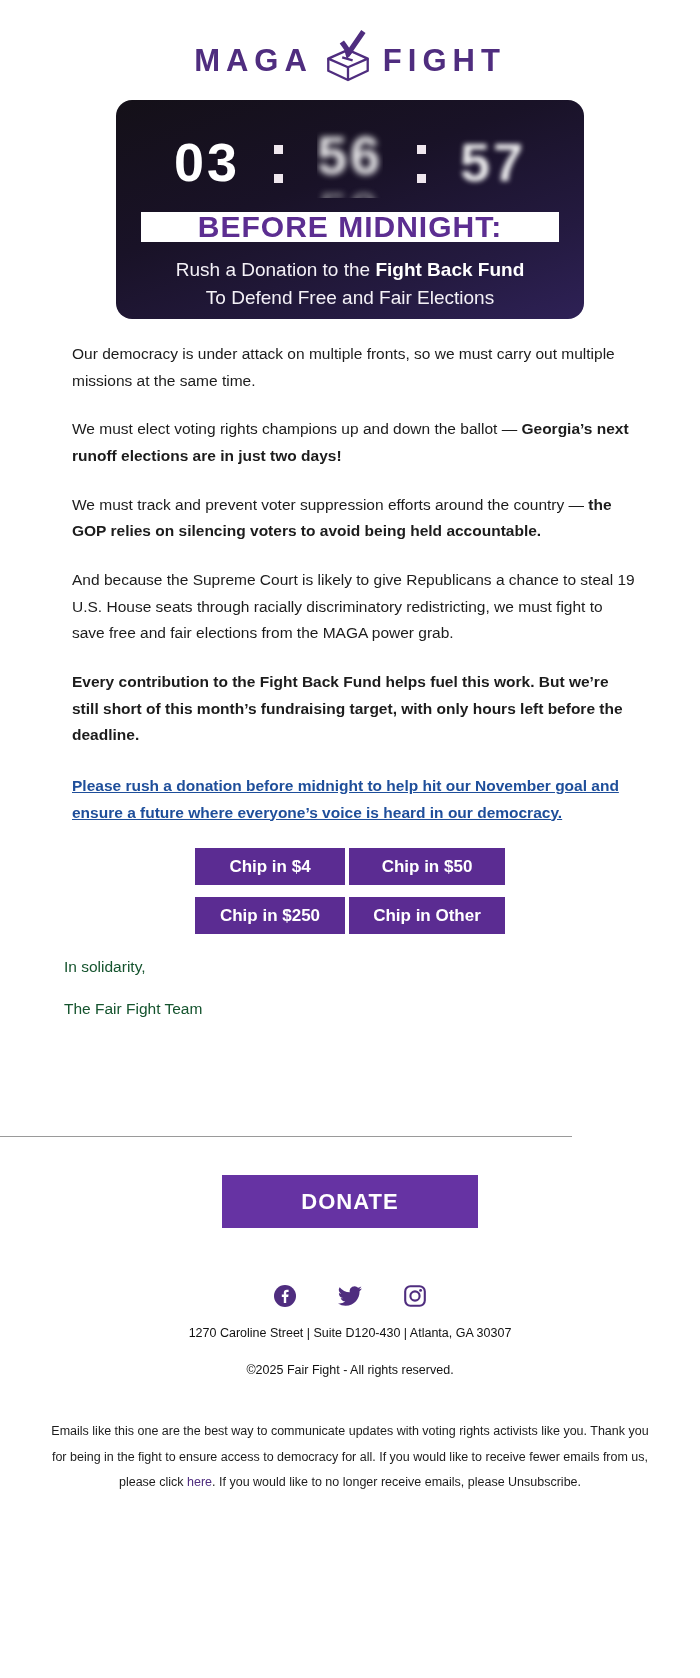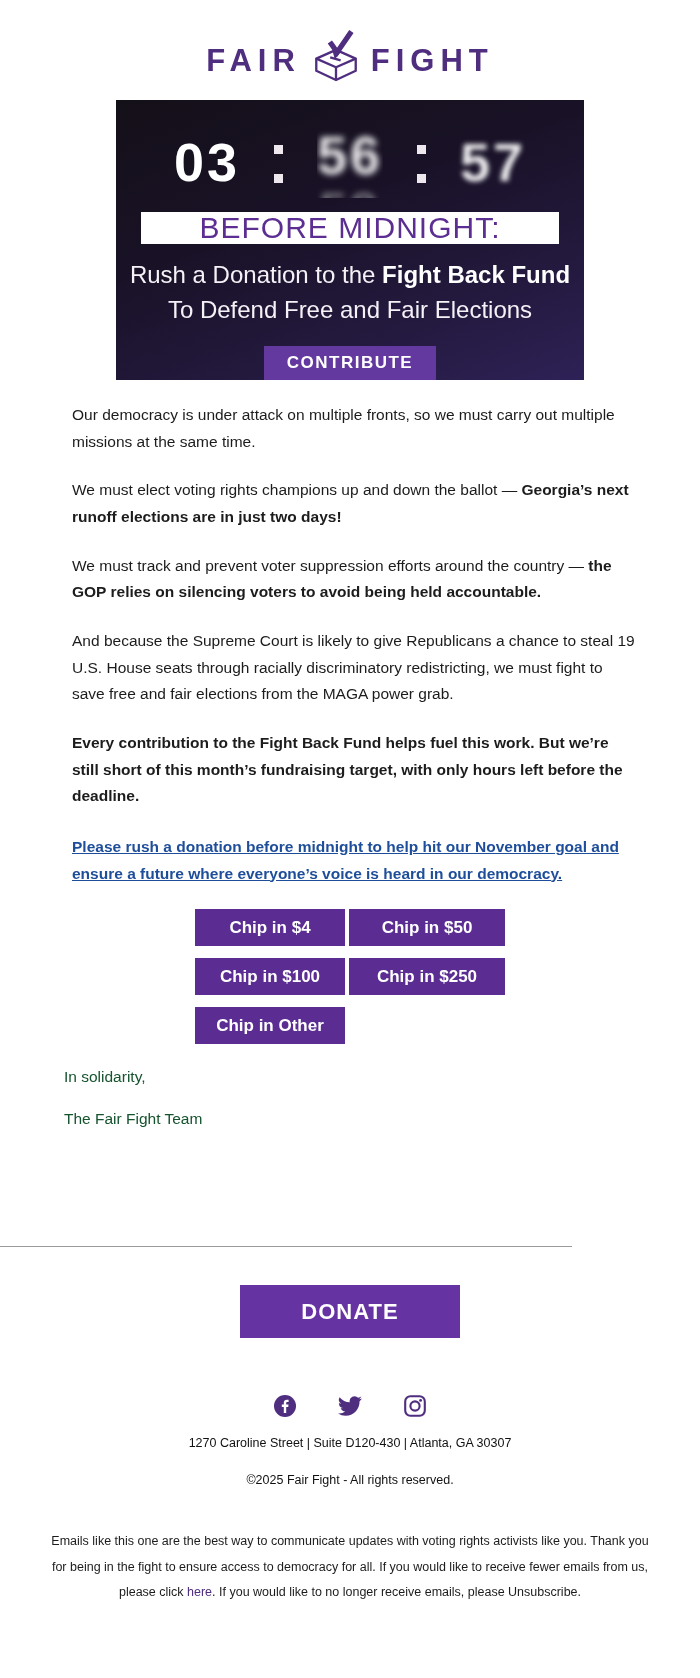--- a/index.html
+++ b/index.html
@@ -11,24 +11,24 @@
   }
   .email { width:700px; padding-top:30px; }
 
   
   .logo { display:flex; align-items:center; justify-content:center; gap:6px; height:62px; }
   .logo-word { font-size:31px; font-weight:bold; letter-spacing:6px; color:#4f2d7f; }
   .logo-icon { width:58px; height:58px; margin-top:-6px; }
 
   
   .hero {
-    width:468px; height:280px; margin:8px auto 0;
+    width:468px; height:219px; margin:8px auto 0;
     background:linear-gradient(160deg,#141018 0%,#191227 40%,#241a40 75%,#2e2156 100%);
     display:flex; flex-direction:column; align-items:center;
-    padding-top:26px; overflow:hidden;
+    padding-top:26px; overflow:hidden;border-radius:16px;
   }
   .countdown { display:flex; align-items:center; justify-content:center; gap:34px; height:72px; color:#fff; }
   .digits {
     font-size:54px; font-weight:bold; letter-spacing:3px; line-height:1;
     font-family:"Liberation Sans", sans-serif;
   }
   .digits-wrap { position:relative; height:72px; display:flex; align-items:flex-start; overflow:hidden; }
   .digits-wrap .digits { margin-top:2px; }
   .ghost {
     position:absolute; left:2px; top:56px; font-size:50px; font-weight:bold;
@@ -36,23 +36,23 @@
   }
   .blur-min { filter:blur(3px); opacity:.92; }
   .blur-sec { filter:blur(2.5px); opacity:.92; }
   .colon { display:flex; flex-direction:column; gap:20px; align-items:center; margin-top:4px; }
   .colon i { display:block; width:9px; height:9px; background:#efe7ee; }
   .midnight-strip {
     margin-top:14px; background:#ffffff; width:418px; height:38px;
     display:flex; align-items:center; justify-content:center;
   }
   .midnight-strip span {
-    color:#5c2e91; font-size:30px; font-weight:normal; letter-spacing:1px; line-height:1;text-align:center;
-  }
-  .hero-sub { margin-top:14px; text-align:center; color:#f4f1f7; font-size:24px; line-height:1.45; font-weight:400; }
+    color:#5c2e91; font-size:30px; font-weight:bold; letter-spacing:1px; line-height:1;text-align:center;
+  }
+  .hero-sub { margin-top:14px; text-align:center; color:#f4f1f7; font-size:19px; line-height:1.45; font-weight:400; }
   .hero-sub b { font-weight:bold; color:#ffffff; }
   .contribute-btn {
     margin-top:18px; width:172px; height:40px; background:#64399f;
     color:#fff; font-size:17px; font-weight:bold; letter-spacing:1.5px;
     display:flex; align-items:center; justify-content:center; text-decoration:none; cursor:pointer;
   }
 
   
   .content { width:572px; margin:0 auto; }
   .para { margin-top:22px; font-size:15.5px; line-height:1.72; color:#1c1c1c;margin-left:8px; }
@@ -72,21 +72,21 @@
     height:37px; background:#5b2c92; color:#fff; font-size:17px; font-weight:bold;
     display:flex; align-items:center; justify-content:center; text-decoration:none; cursor:pointer;
   }
 
   .signoff { margin-top:24px; font-size:15.5px; color:#14532d; }
 
   
   .divider { margin-top:118px; border:none; border-top:1px solid #9a9a9a; width:572px; }
   .donate-wrap { margin-top:38px; display:flex; justify-content:center; }
   .donate-btn {
-    width:220px; height:53px; background:#6633a3; color:#fff; font-size:22px; font-weight:bold;
+    width:256px; height:53px; background:#6633a3; color:#fff; font-size:22px; font-weight:bold;
     letter-spacing:1px; display:flex; align-items:center; justify-content:center;
     text-decoration:none; cursor:pointer;
   }
   .social { margin-top:56px; display:flex; justify-content:center; gap:41px; align-items:center; }
   .social a { display:block; width:24px; height:24px; cursor:pointer; }
   .social svg { width:24px; height:24px; display:block; }
 
   .addr { margin-top:18px; text-align:center; font-size:12.5px; color:#111; }
   .addr + .addr { margin-top:23px; }
 
@@ -95,21 +95,21 @@
     font-size:12.5px; line-height:2.05; color:#1c1c1c;
   }
   .fine a { color:#4f2d7f; cursor:pointer; }
 </style>
 </head>
 <body>
 
 <div class="email">
 
   <header class="logo">
-    <span class="logo-word">FAIR</span>
+    <span class="logo-word">MAGA</span>
     <svg class="logo-icon" viewBox="0 0 100 100">
       <g fill="none" stroke="#4f2d7f" stroke-width="4" stroke-linejoin="round">
         <polygon points="50,36 84,51 50,66 16,51"></polygon>
         <polyline points="16,51 16,72 50,88 84,72 84,51"></polyline>
         <line x1="50" y1="66" x2="50" y2="88"></line>
         <line x1="40" y1="49" x2="58" y2="54"></line>
       </g>
       <g stroke="#4f2d7f" stroke-width="9" fill="none" stroke-linecap="square">
         <polyline points="42,26 52,40 74,8"></polyline>
       </g>
@@ -164,21 +164,20 @@
     <p class="para bold-para">Every contribution to the Fight Back Fund helps fuel this work. But we’re still short of this month’s fundraising target, with only hours left before the deadline.</p>
 
     <p class="para link-para">
       <a>Please rush a donation before midnight to help hit our November goal and ensure a future where everyone’s voice is heard in our democracy.</a>
     </p>
 
 
     <div class="chip-grid">
       <a class="chip-btn">Chip in $4</a>
       <a class="chip-btn">Chip in $50</a>
-      <a class="chip-btn">Chip in $100</a>
       <a class="chip-btn">Chip in $250</a>
       <a class="chip-btn">Chip in Other</a>
     </div>
 
     <p class="signoff">In solidarity,</p>
     <p class="signoff">The Fair Fight Team</p>
   </div>
 
   <hr class="divider">
 

